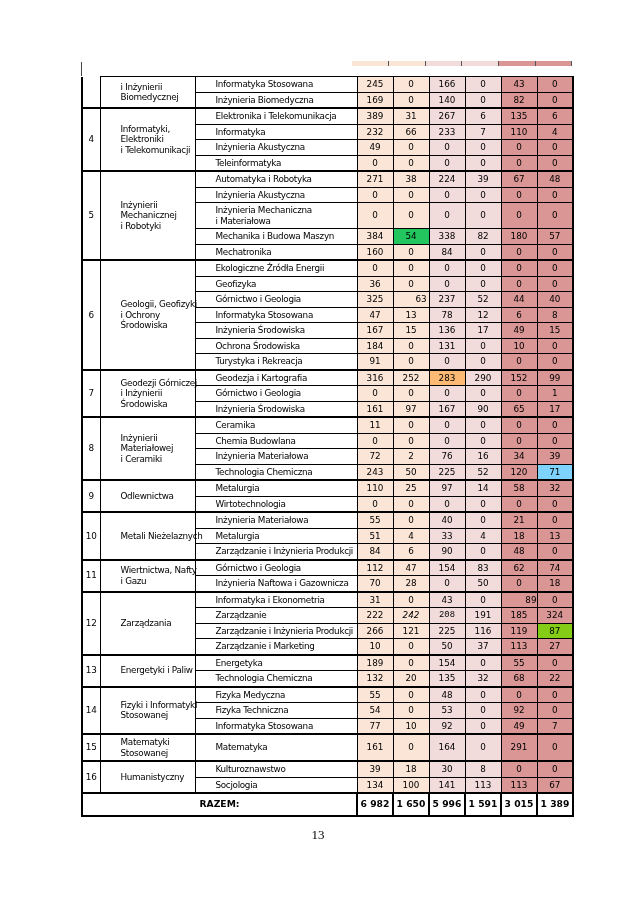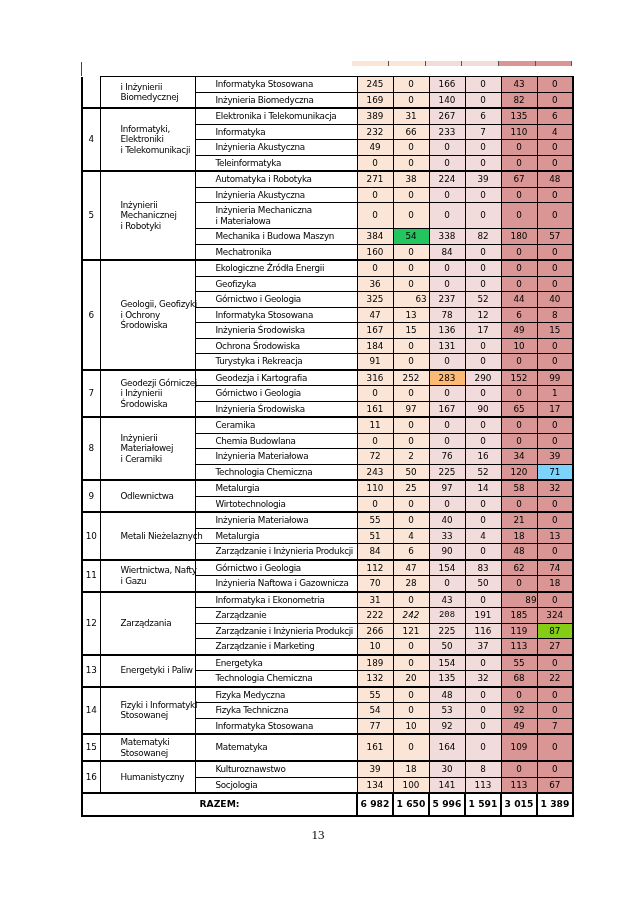--- a/index.html
+++ b/index.html
@@ -473,21 +473,21 @@
       </tr>
       <tr class="grp">
         <td rowspan="1" class="no bl">15</td>
         <td rowspan="1" class="fac">Matematyki
 Stosowanej</td>
         <td class="prog">Matematyka</td>
         <td class="num" style="background: rgb(251, 229, 214);">161</td>
         <td class="num" style="background: rgb(251, 229, 214);">0</td>
         <td class="num" style="background: rgb(242, 220, 219);">164</td>
         <td class="num" style="background: rgb(242, 220, 219);">0</td>
-        <td class="num" style="background: rgb(217, 150, 148);">109</td>
+        <td class="num" style="background: rgb(217, 150, 148);">291</td>
         <td class="num br" style="background: rgb(217, 150, 148);">0</td>
       </tr>
       <tr class="grp">
         <td rowspan="2" class="no bl">16</td>
         <td rowspan="2" class="fac">Humanistyczny</td>
         <td class="prog">Kulturoznawstwo</td>
         <td class="num" style="background: rgb(251, 229, 214);">39</td>
         <td class="num" style="background: rgb(251, 229, 214);">18</td>
         <td class="num" style="background: rgb(242, 220, 219);">30</td>
         <td class="num" style="background: rgb(242, 220, 219);">8</td>

